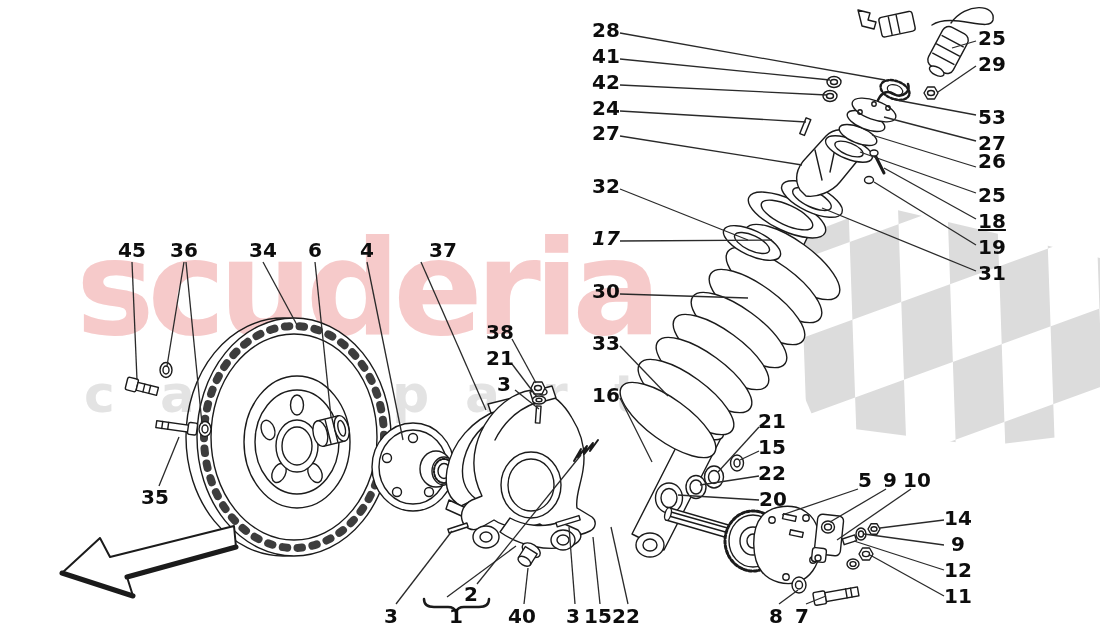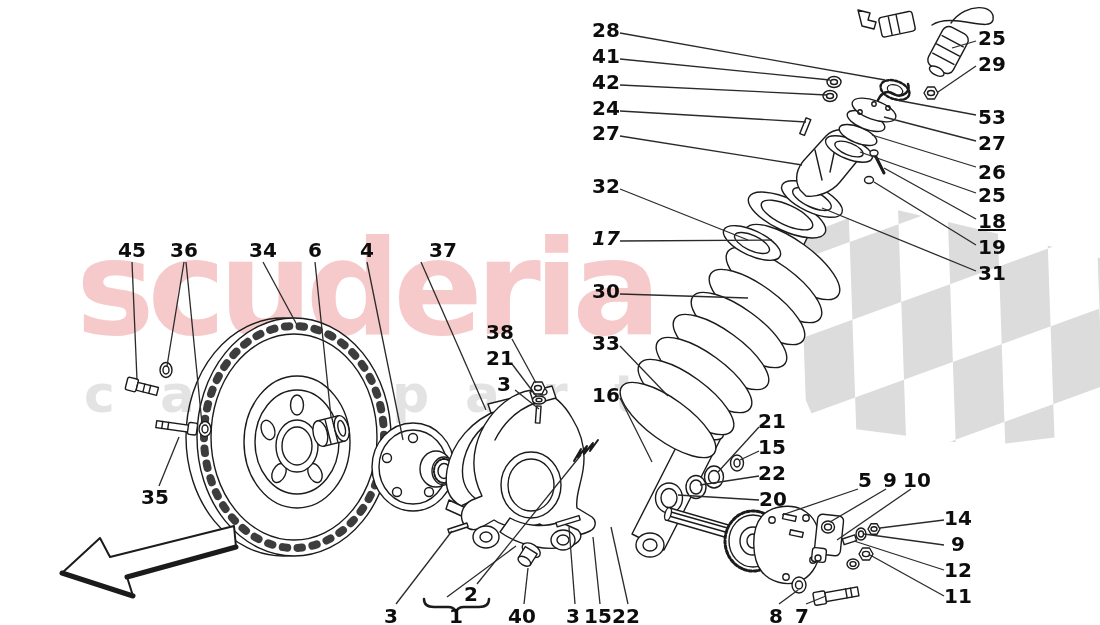--- a/index.html
+++ b/index.html
@@ -356,21 +356,21 @@
       <div class="callout" style="left: 606px; top: 133px;">27</div>
       <div class="callout" style="left: 606px; top: 186px;">32</div>
       <div class="callout" style="left: 606px; top: 238px; font-style: italic;">17</div>
       <div class="callout" style="left: 606px; top: 291px;">30</div>
       <div class="callout" style="left: 606px; top: 343px;">33</div>
       <div class="callout" style="left: 606px; top: 395px;">16</div>
       <div class="callout" style="left: 992px; top: 38px;">25</div>
       <div class="callout" style="left: 992px; top: 64px;">29</div>
       <div class="callout" style="left: 992px; top: 117px;">53</div>
       <div class="callout" style="left: 992px; top: 143px;">27</div>
-      <div class="callout" style="left: 992px; top: 172px;">26</div>
+      <div class="callout" style="left: 992px; top: 161px;">26</div>
       <div class="callout" style="left: 992px; top: 195px;">25</div>
       <div class="callout" style="left: 992px; top: 221px; text-decoration: underline;">18</div>
       <div class="callout" style="left: 992px; top: 247px;">19</div>
       <div class="callout" style="left: 992px; top: 273px;">31</div>
       <div class="callout" style="left: 132px; top: 250px;">45</div>
       <div class="callout" style="left: 184px; top: 250px;">36</div>
       <div class="callout" style="left: 263px; top: 250px;">34</div>
       <div class="callout" style="left: 315px; top: 250px;">6</div>
       <div class="callout" style="left: 367px; top: 250px;">4</div>
       <div class="callout" style="left: 443px; top: 250px;">37</div>

